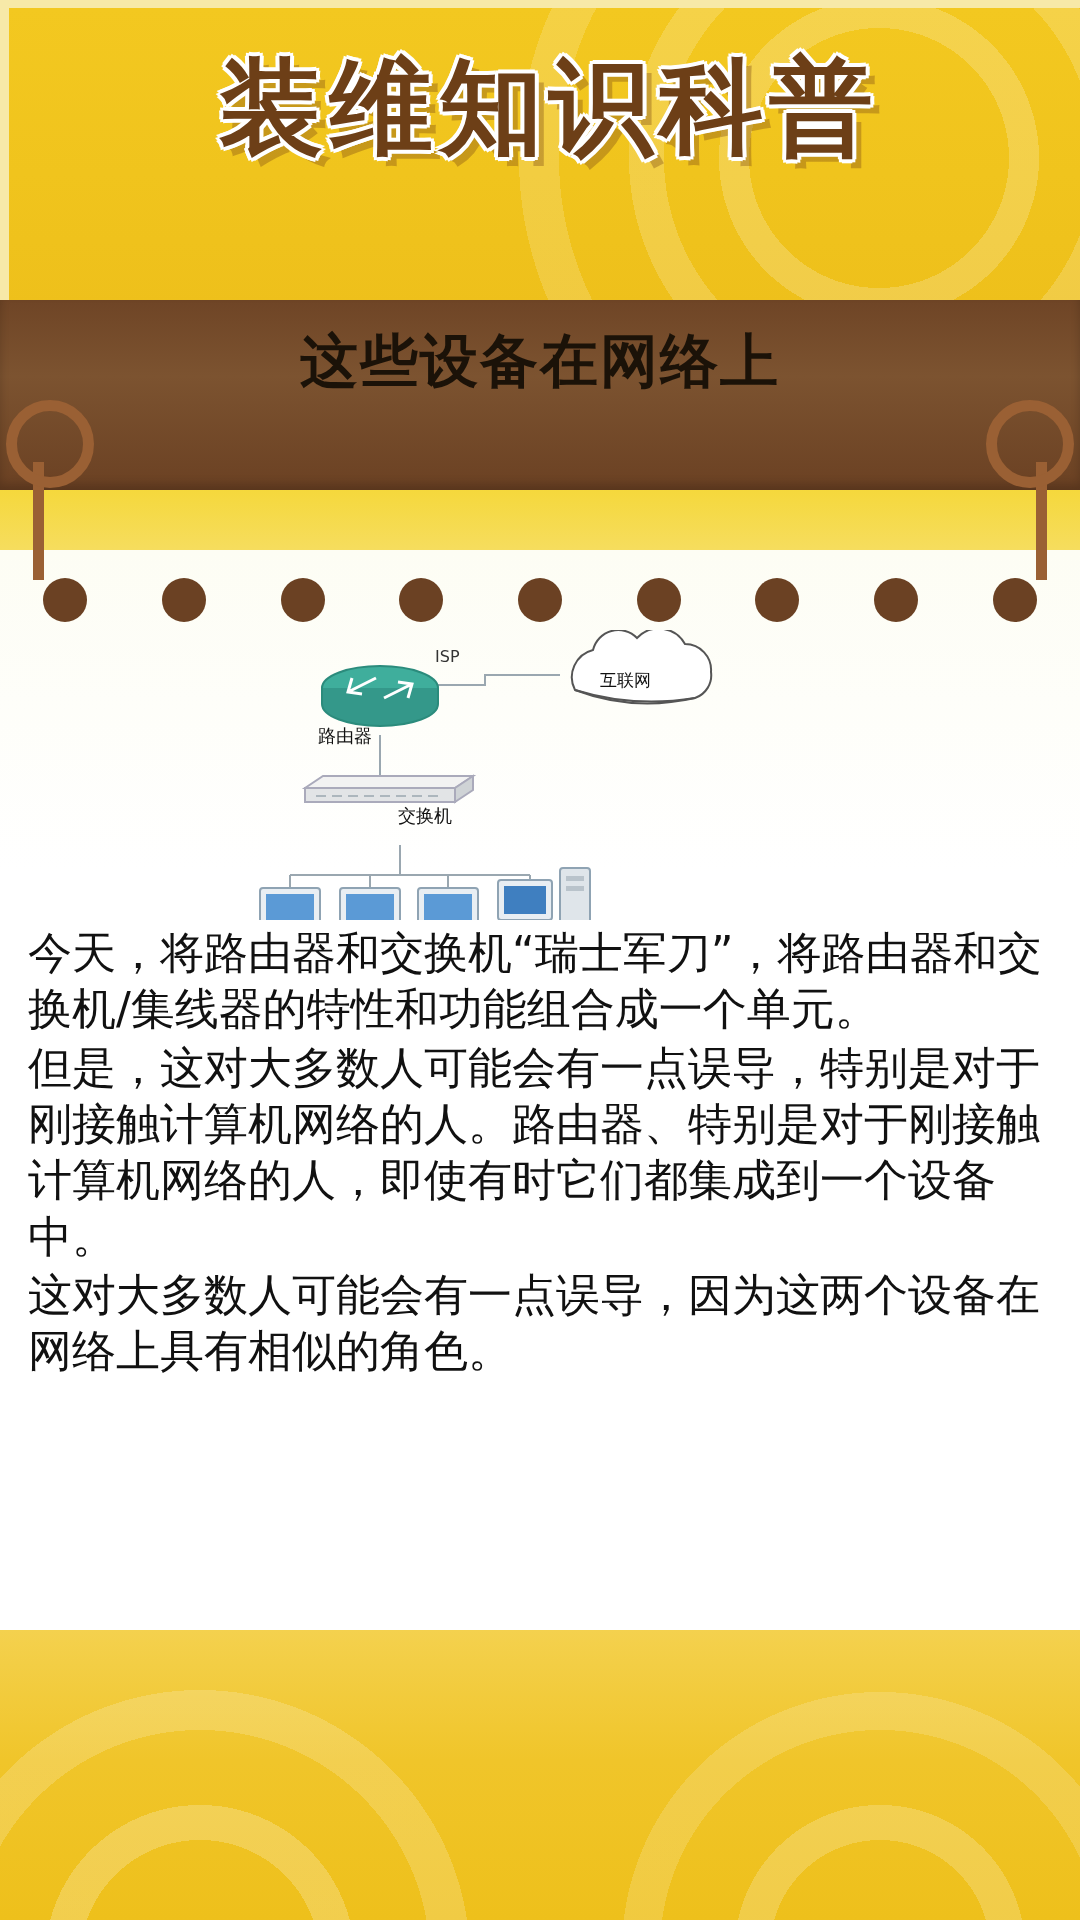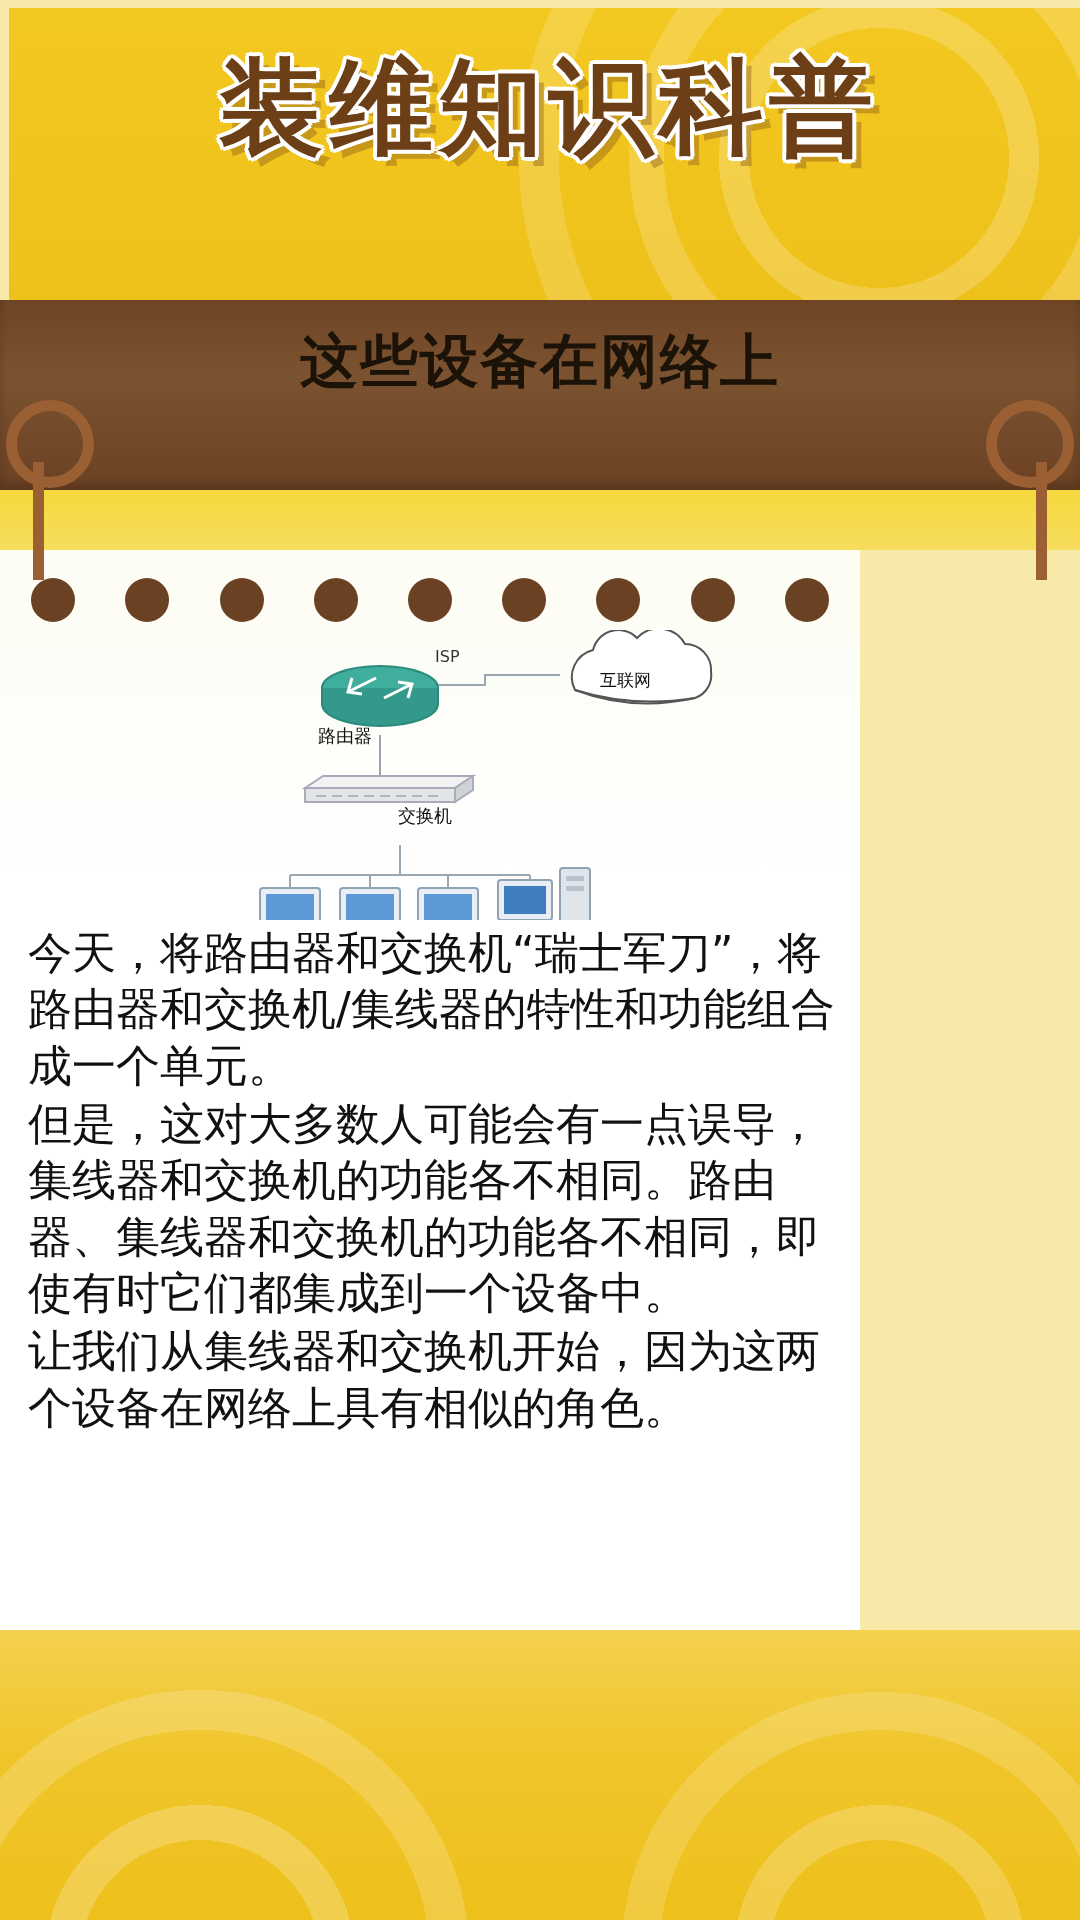--- a/index.html
+++ b/index.html
@@ -111,21 +111,21 @@
     left: 0; top: 490px;
     width: 1080px;
     height: 60px;
     background: linear-gradient(180deg, #f5d83c 0%, #f6dd5e 100%);
   }
 
   
   .card {
     position: absolute;
     left: 0; top: 550px;
-    width: 860px;
+    width: 1080px;
     height: 1080px;
     background: linear-gradient(180deg, #fdfdf4 0%, #ffffff 30%, #ffffff 100%);
   }
 
   
   .dot-row {
     position: absolute;
     left: 0; right: 0;
     top: 26px;
     height: 48px;
@@ -273,19 +273,19 @@
           <rect x="274" y="256" width="42" height="28" fill="#3f7fc0"></rect>
           <rect x="330" y="238" width="30" height="56" rx="3" fill="#dfe5ea" stroke="#8fa3b3" stroke-width="2"></rect>
           <rect x="336" y="246" width="18" height="5" fill="#b9c3cb"></rect>
           <rect x="336" y="256" width="18" height="5" fill="#b9c3cb"></rect>
         </g>
       </svg>
     </div>
 
     <div class="body-text">
       <p>今天，将路由器和交换机“瑞士军刀”，将路由器和交换机/集线器的特性和功能组合成一个单元。</p>
-      <p>但是，这对大多数人可能会有一点误导，集线器和交换机的功能各不相同。路由器、集线器和交换机的功能各不相同，即使有时它们都集成到一个设备中。</p>
-      <p>让我们从集线器和交换机开始，因为这两个设备在网络上具有相似的角色。</p>
+      <p>但是，这对大多数人可能会有一点误导，特别是对于刚接触计算机网络的人。路由器、特别是对于刚接触计算机网络的人，即使有时它们都集成到一个设备中。</p>
+      <p>这对大多数人可能会有一点误导，因为这两个设备在网络上具有相似的角色。</p>
     </div>
   </div>
 
   <div class="bottom-band"></div>
 </div>
 
 </body></html>

